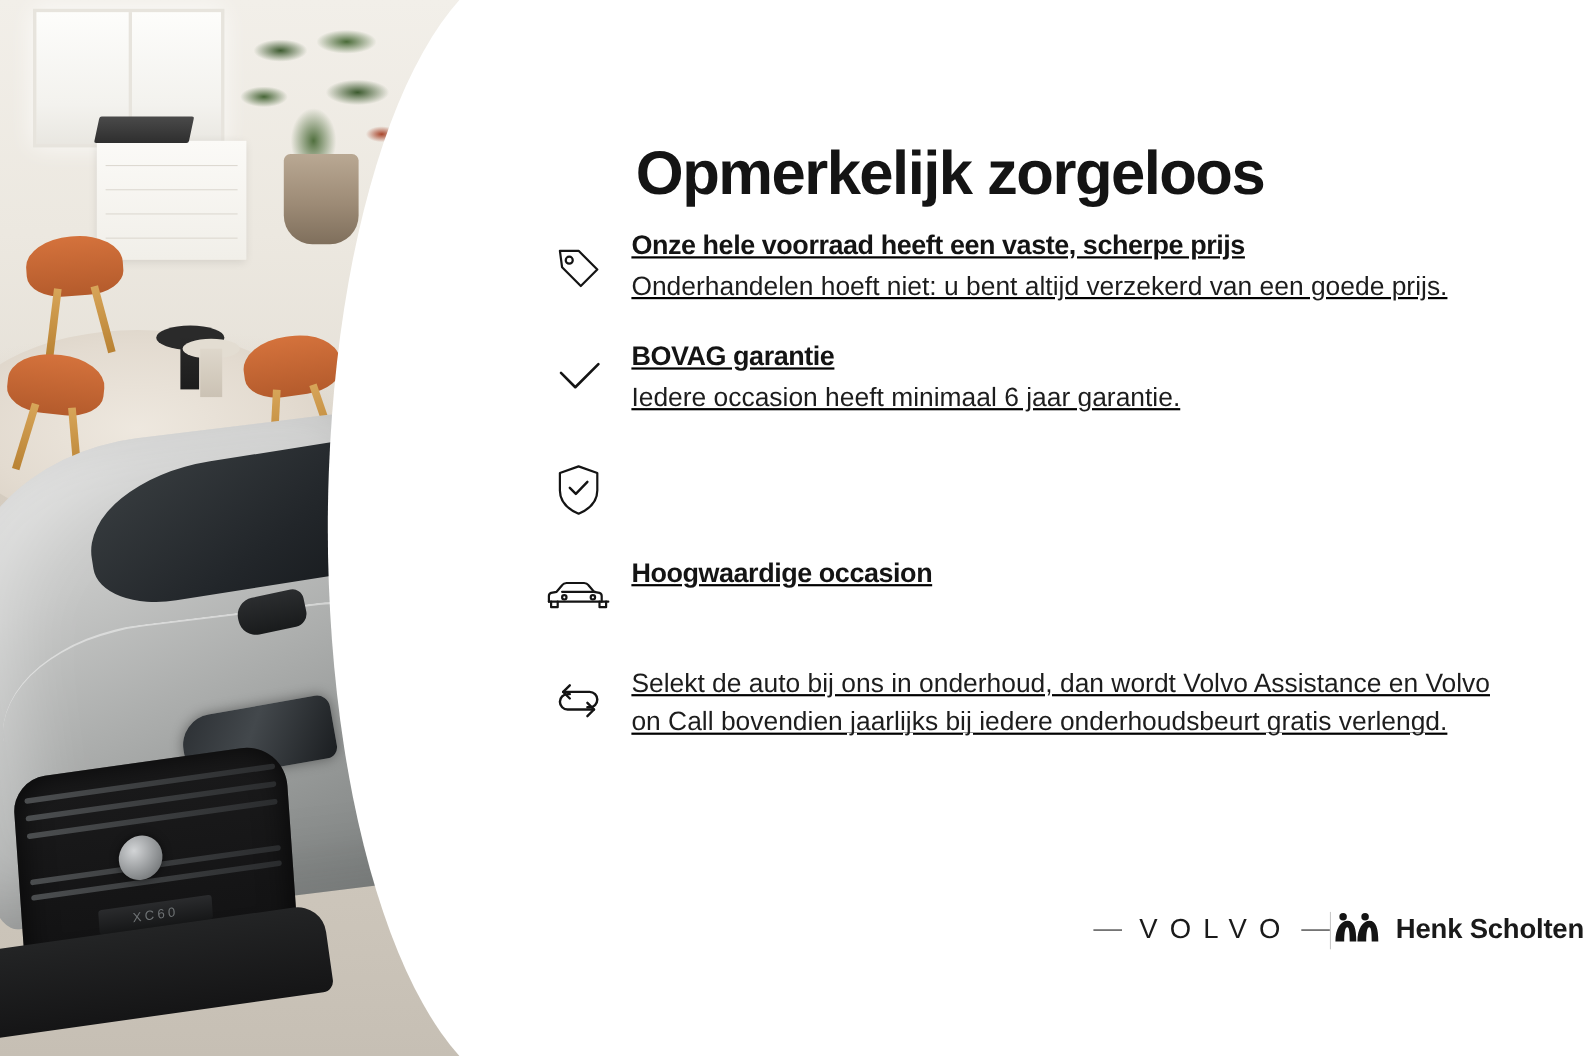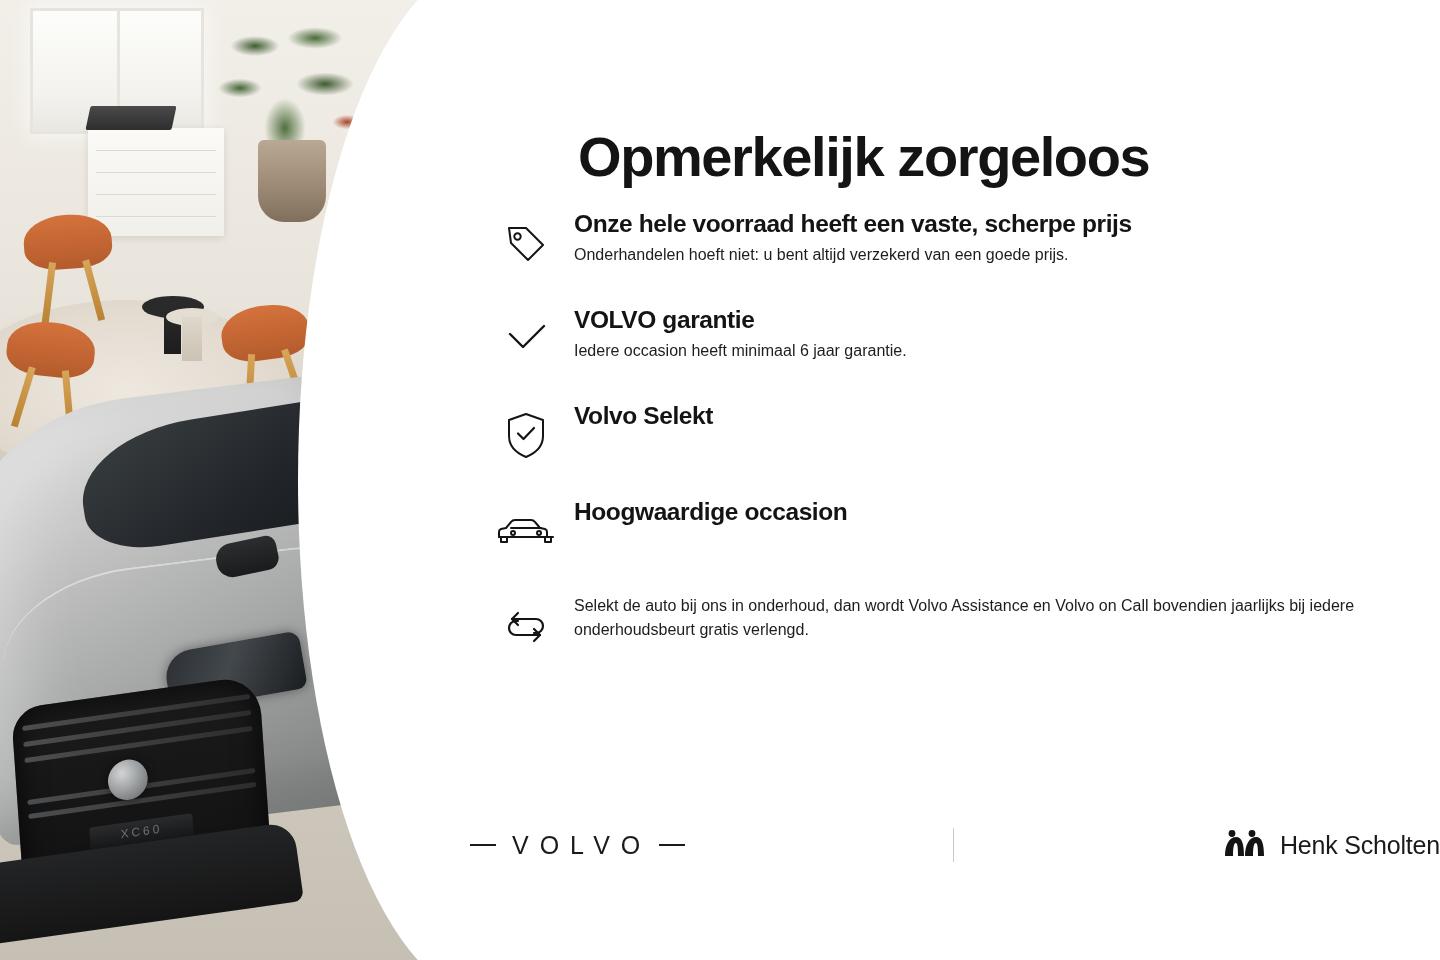--- a/index.html
+++ b/index.html
@@ -255,20 +255,21 @@
     font-weight: 700;
     letter-spacing: -1.4px;
     color: #141414;
     white-space: nowrap;
   }
   .features {
     position: absolute;
     left: 0;
     top: 208px;
     width: 930px;
+    text-decoration: underline;
   }
   .feature {
     display: flex;
     align-items: flex-start;
     margin-bottom: 30px;
     padding-left: 8px;
   }
   .feature .icon {
     flex: 0 0 96px;
     height: 62px;
@@ -282,36 +283,36 @@
   .feature h3 {
     margin: 0 0 6px 0;
     font-size: 24.5px;
     font-weight: 700;
     letter-spacing: -0.4px;
     color: #141414;
     line-height: 1.12;
   }
   .feature p {
     margin: 0;
-    font-size: 16px;
+    font-size: 24px;
     font-weight: 400;
     color: #1d1d1d;
     line-height: 1.48;
     max-width: 790px;
   }
 
   
   .footer {
     position: absolute;
     left: 0;
     top: 828px;
     width: 970px;
     display: flex;
     align-items: center;
-    justify-content: space-between;
+    justify-content: flex-end;
   }
   .volvo-word {
     font-size: 25px;
     font-weight: 400;
     letter-spacing: 11px;
     color: #1a1a1a;
     display: flex;
     align-items: center;
     gap: 6px;
   }
@@ -328,21 +329,21 @@
     height: 34px;
     background: #c9c9c9;
   }
   .hs-logo {
     display: flex;
     align-items: center;
     gap: 13px;
   }
   .hs-name {
     font-size: 25px;
-    font-weight: 400;
+    font-weight: 700;
     color: #1a1a1a;
     letter-spacing: -0.2px;
   }
 </style>
 </head>
 <body>
 
 <div class="page">
 
   <div class="photo">
@@ -415,34 +416,33 @@
         </div>
       </div>
 
       <div class="feature">
         <div class="icon">
           <svg width="50" height="50" viewBox="0 0 50 50" fill="none" stroke="#141414" stroke-width="2.4" stroke-linecap="round" stroke-linejoin="round">
             <path d="M9 20 L22 33 L43 12"></path>
           </svg>
         </div>
         <div class="texts">
-          <h3>VOLVO garantie</h3>
+          <h3>BOVAG garantie</h3>
           <p>Iedere occasion heeft minimaal 6 jaar garantie.</p>
         </div>
       </div>
 
       <div class="feature">
         <div class="icon">
           <svg width="48" height="50" viewBox="0 0 48 50" fill="none" stroke="#141414" stroke-width="2" stroke-linecap="round" stroke-linejoin="round">
             <path d="M24 4 L41 10 v16 c0 11 -8.5 17.5 -17 21 -8.5 -3.5 -17 -10 -17 -21 V10 z"></path>
             <path d="M16 23.5 L21.5 29 L32 18" stroke-width="2.2"></path>
           </svg>
         </div>
         <div class="texts">
-          <h3>Volvo Selekt</h3>
         </div>
       </div>
 
       <div class="feature">
         <div class="icon">
           <svg width="62" height="42" viewBox="0 0 62 42" fill="none" stroke="#141414" stroke-width="2" stroke-linecap="round" stroke-linejoin="round">
             <path d="M4 27 v-5 a3 3 0 0 1 2-3 l5-1 5-6 a5 5 0 0 1 4-2 h16 a5 5 0 0 1 4 2 l5 6 5 1 a3 3 0 0 1 2 3 v5"></path>
             <path d="M4 27 h54"></path>
             <path d="M6 27 v5 h6 v-5"></path>
             <path d="M50 27 v5 h6 v-5"></path>

